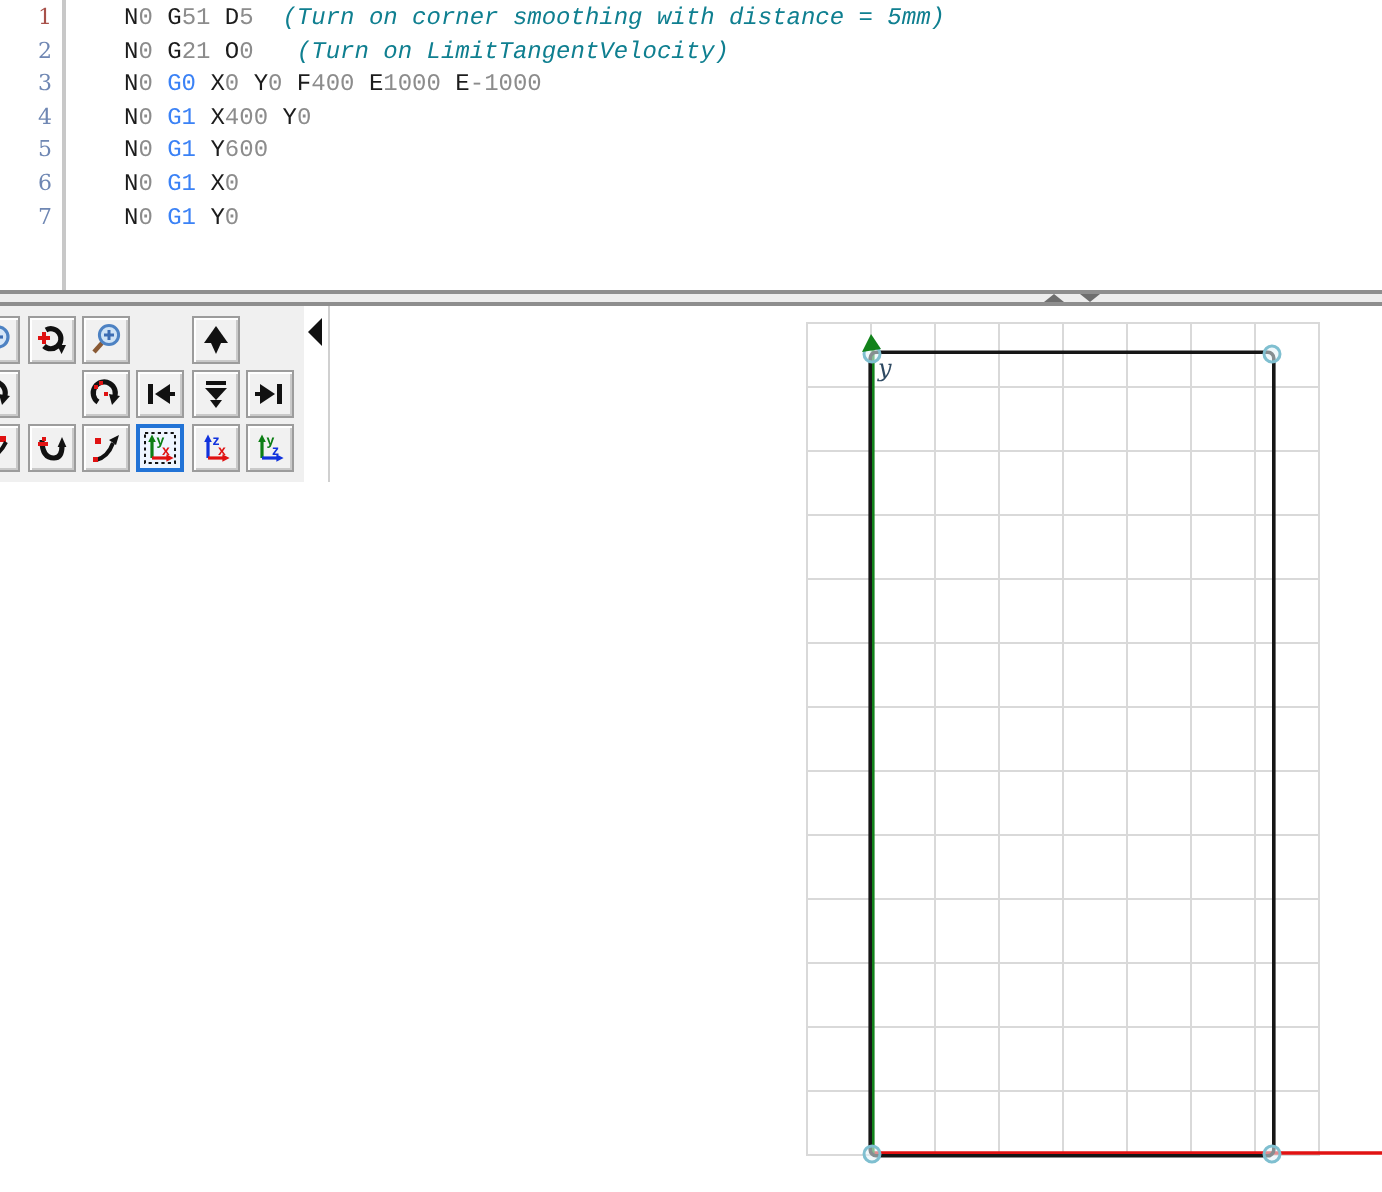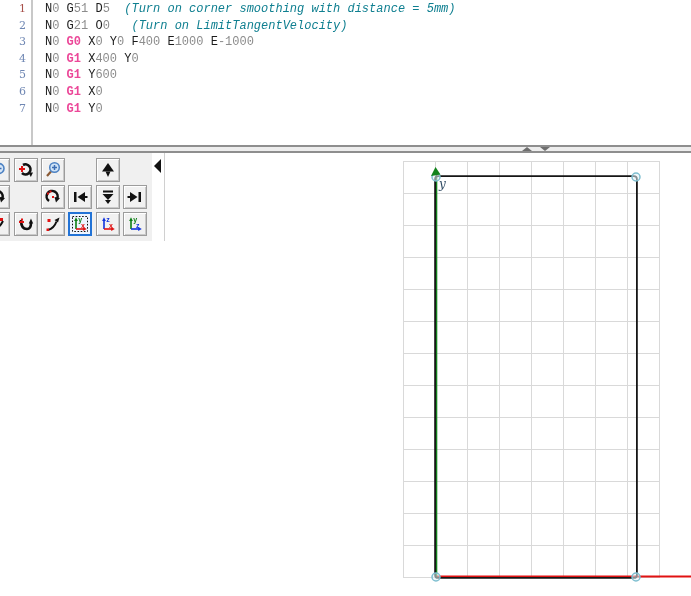--- a/index.html
+++ b/index.html
@@ -6,25 +6,25 @@
   #app{position:relative;width:691px;height:596px;background:#ffffff;overflow:hidden;
        font-family:"Liberation Sans",sans-serif;}
 
   
   #editor{position:absolute;left:0;top:0;width:691px;height:145px;background:#fff;}
   #editor-lines{position:absolute;left:0;top:1px;right:0;}
   .code-line{position:relative;height:16.6px;line-height:16.6px;}
   .ln{position:absolute;left:0;top:0;width:26px;text-align:right;
       font-family:"DejaVu Serif",serif;font-size:11px;color:#6f87b3;}
   .ln.active{color:#a8514a;}
-  .code{display:block;margin-left:45px;white-space:pre;
+  .code{display:block;margin-left:62px;white-space:pre;
         font-family:"Liberation Mono","DejaVu Sans Mono",monospace;font-size:12px;color:#1c1c1c;}
   .tok-w{color:#1c1c1c;}
   .tok-n{color:#8c8c8c;}
-  .tok-g{color:#ec4899;font-weight:bold;}
+  .tok-g{color:#3b82f6;font-weight:normal;}
   .tok-c{color:#0f7f90;font-style:italic;}
   #gutter-sep{position:absolute;left:31px;top:0;width:2px;height:145px;background:#c8c8c8;}
 
   
   #splitter{position:absolute;left:0;top:145px;width:691px;height:8px;background:#ededed;
             border-top:2px solid #8e8e8e;border-bottom:2px solid #8e8e8e;box-sizing:border-box;}
   .spl-tri{position:absolute;top:0;width:0;height:0;}
   #spl-up{left:522px;border-left:5px solid transparent;border-right:5px solid transparent;
           border-bottom:4px solid #6e6e6e;}
   #spl-down{left:540px;border-left:5px solid transparent;border-right:5px solid transparent;

